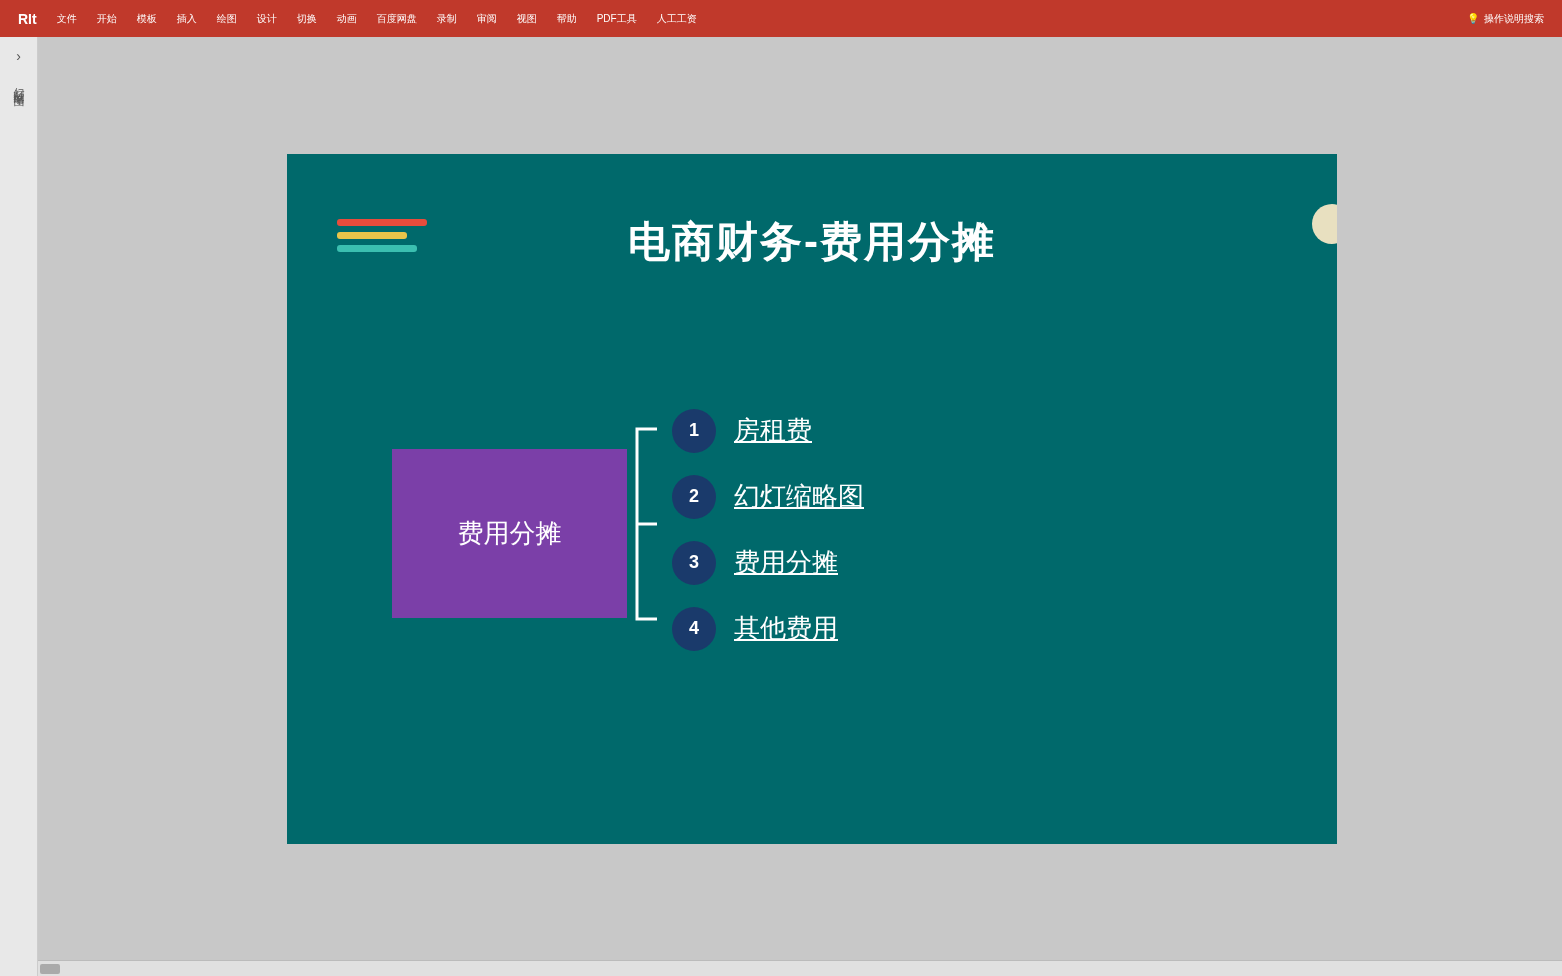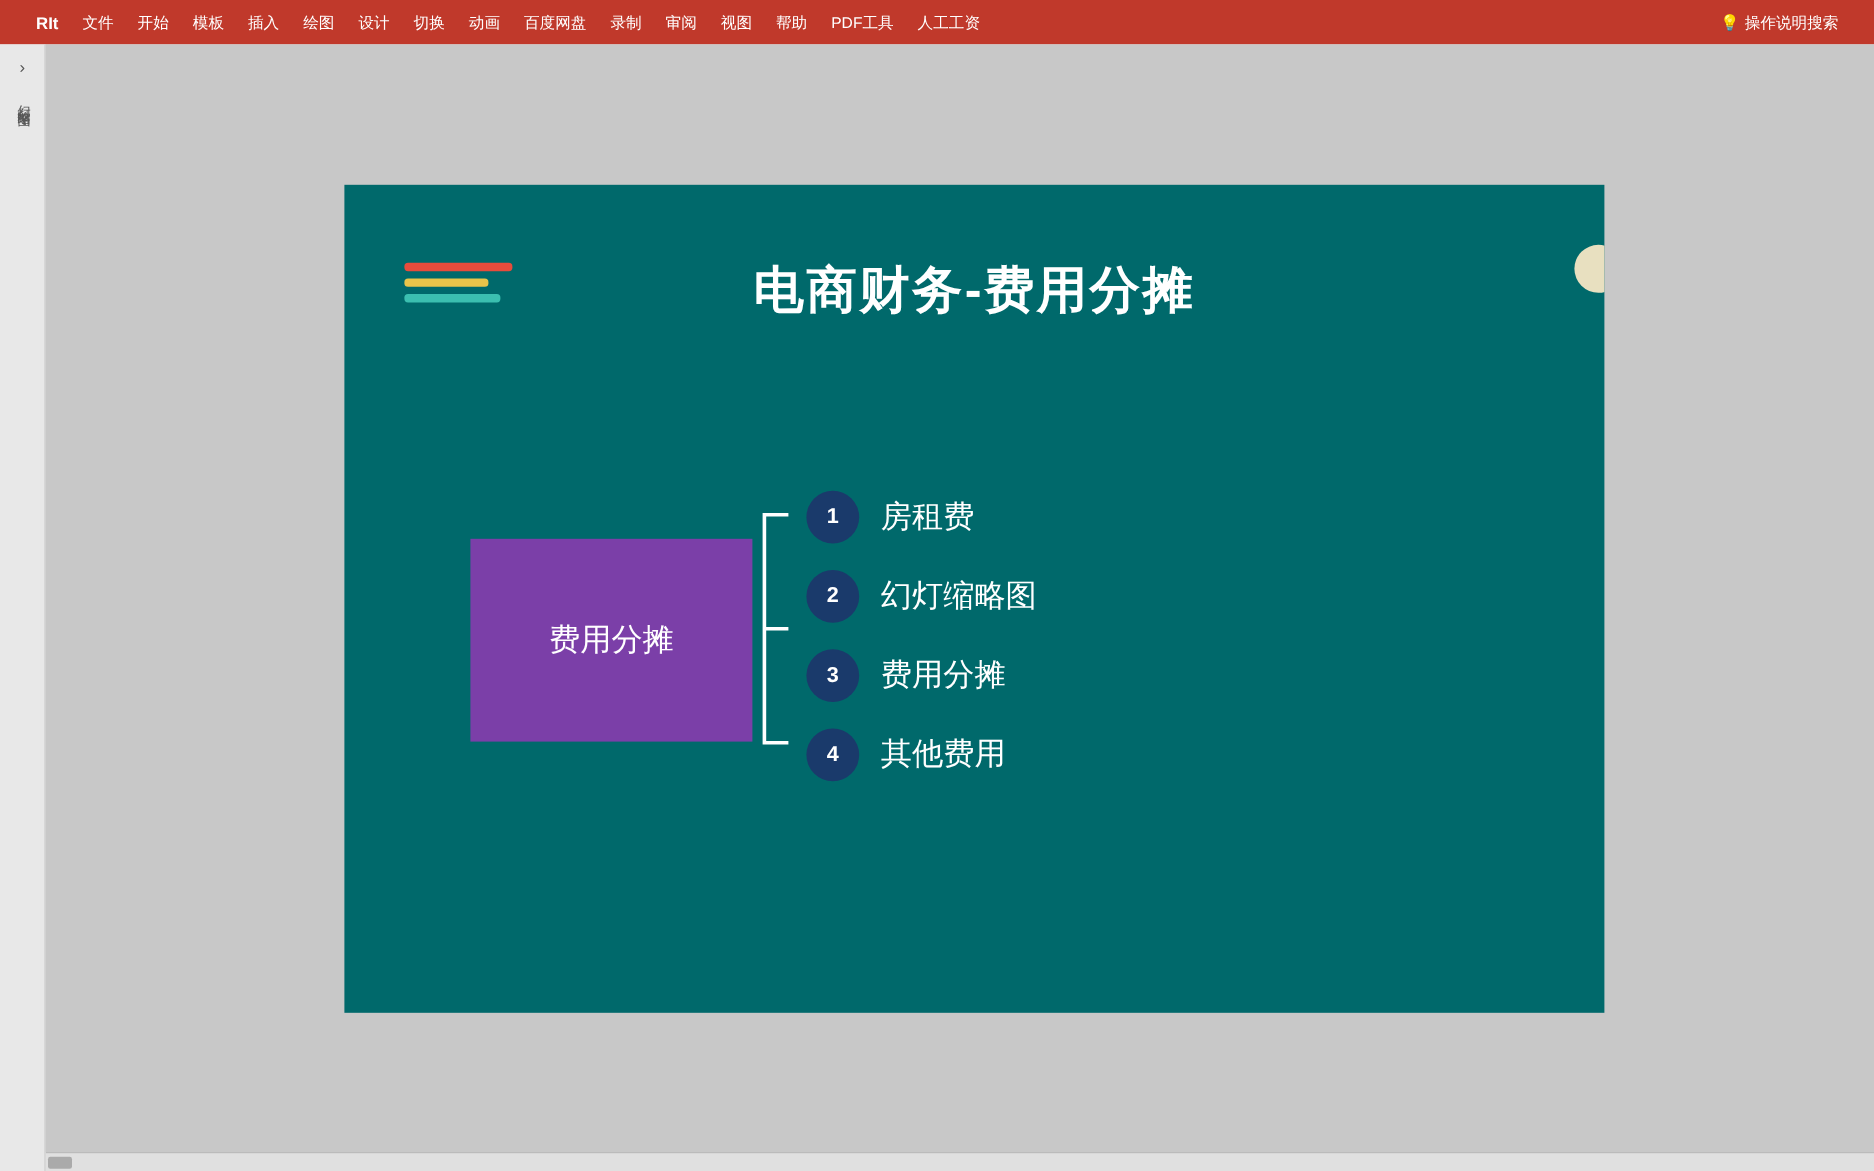--- a/index.html
+++ b/index.html
@@ -5,26 +5,26 @@
     * { margin: 0; padding: 0; box-sizing: border-box; }
     body { width: 1562px; height: 976px; overflow: hidden; font-family: 'Microsoft YaHei', 'SimHei', sans-serif; background: #f0f0f0; }
 
     
     #menu-bar {
       width: 100%;
       height: 37px;
       background: #c0392b;
       display: flex;
       align-items: center;
-      padding: 0 20px;
+      padding: 0 8px;
       gap: 0;
     }
     .menu-item {
       color: white;
-      font-size: 13px;
+      font-size: 10px;
       padding: 0 10px;
       height: 37px;
       display: flex;
       align-items: center;
       cursor: pointer;
       white-space: nowrap;
     }
     .menu-logo {
       color: white;
       font-size: 14px;
@@ -185,20 +185,21 @@
       justify-content: center;
       color: white;
       font-size: 18px;
       font-weight: bold;
       flex-shrink: 0;
     }
     .item-text {
       color: white;
       font-size: 26px;
       font-weight: 500;
+      text-decoration: underline;
     }
 
     
     #right-circle {
       position: absolute;
       right: -15px;
       top: 50px;
       width: 40px;
       height: 40px;
       border-radius: 50%;

